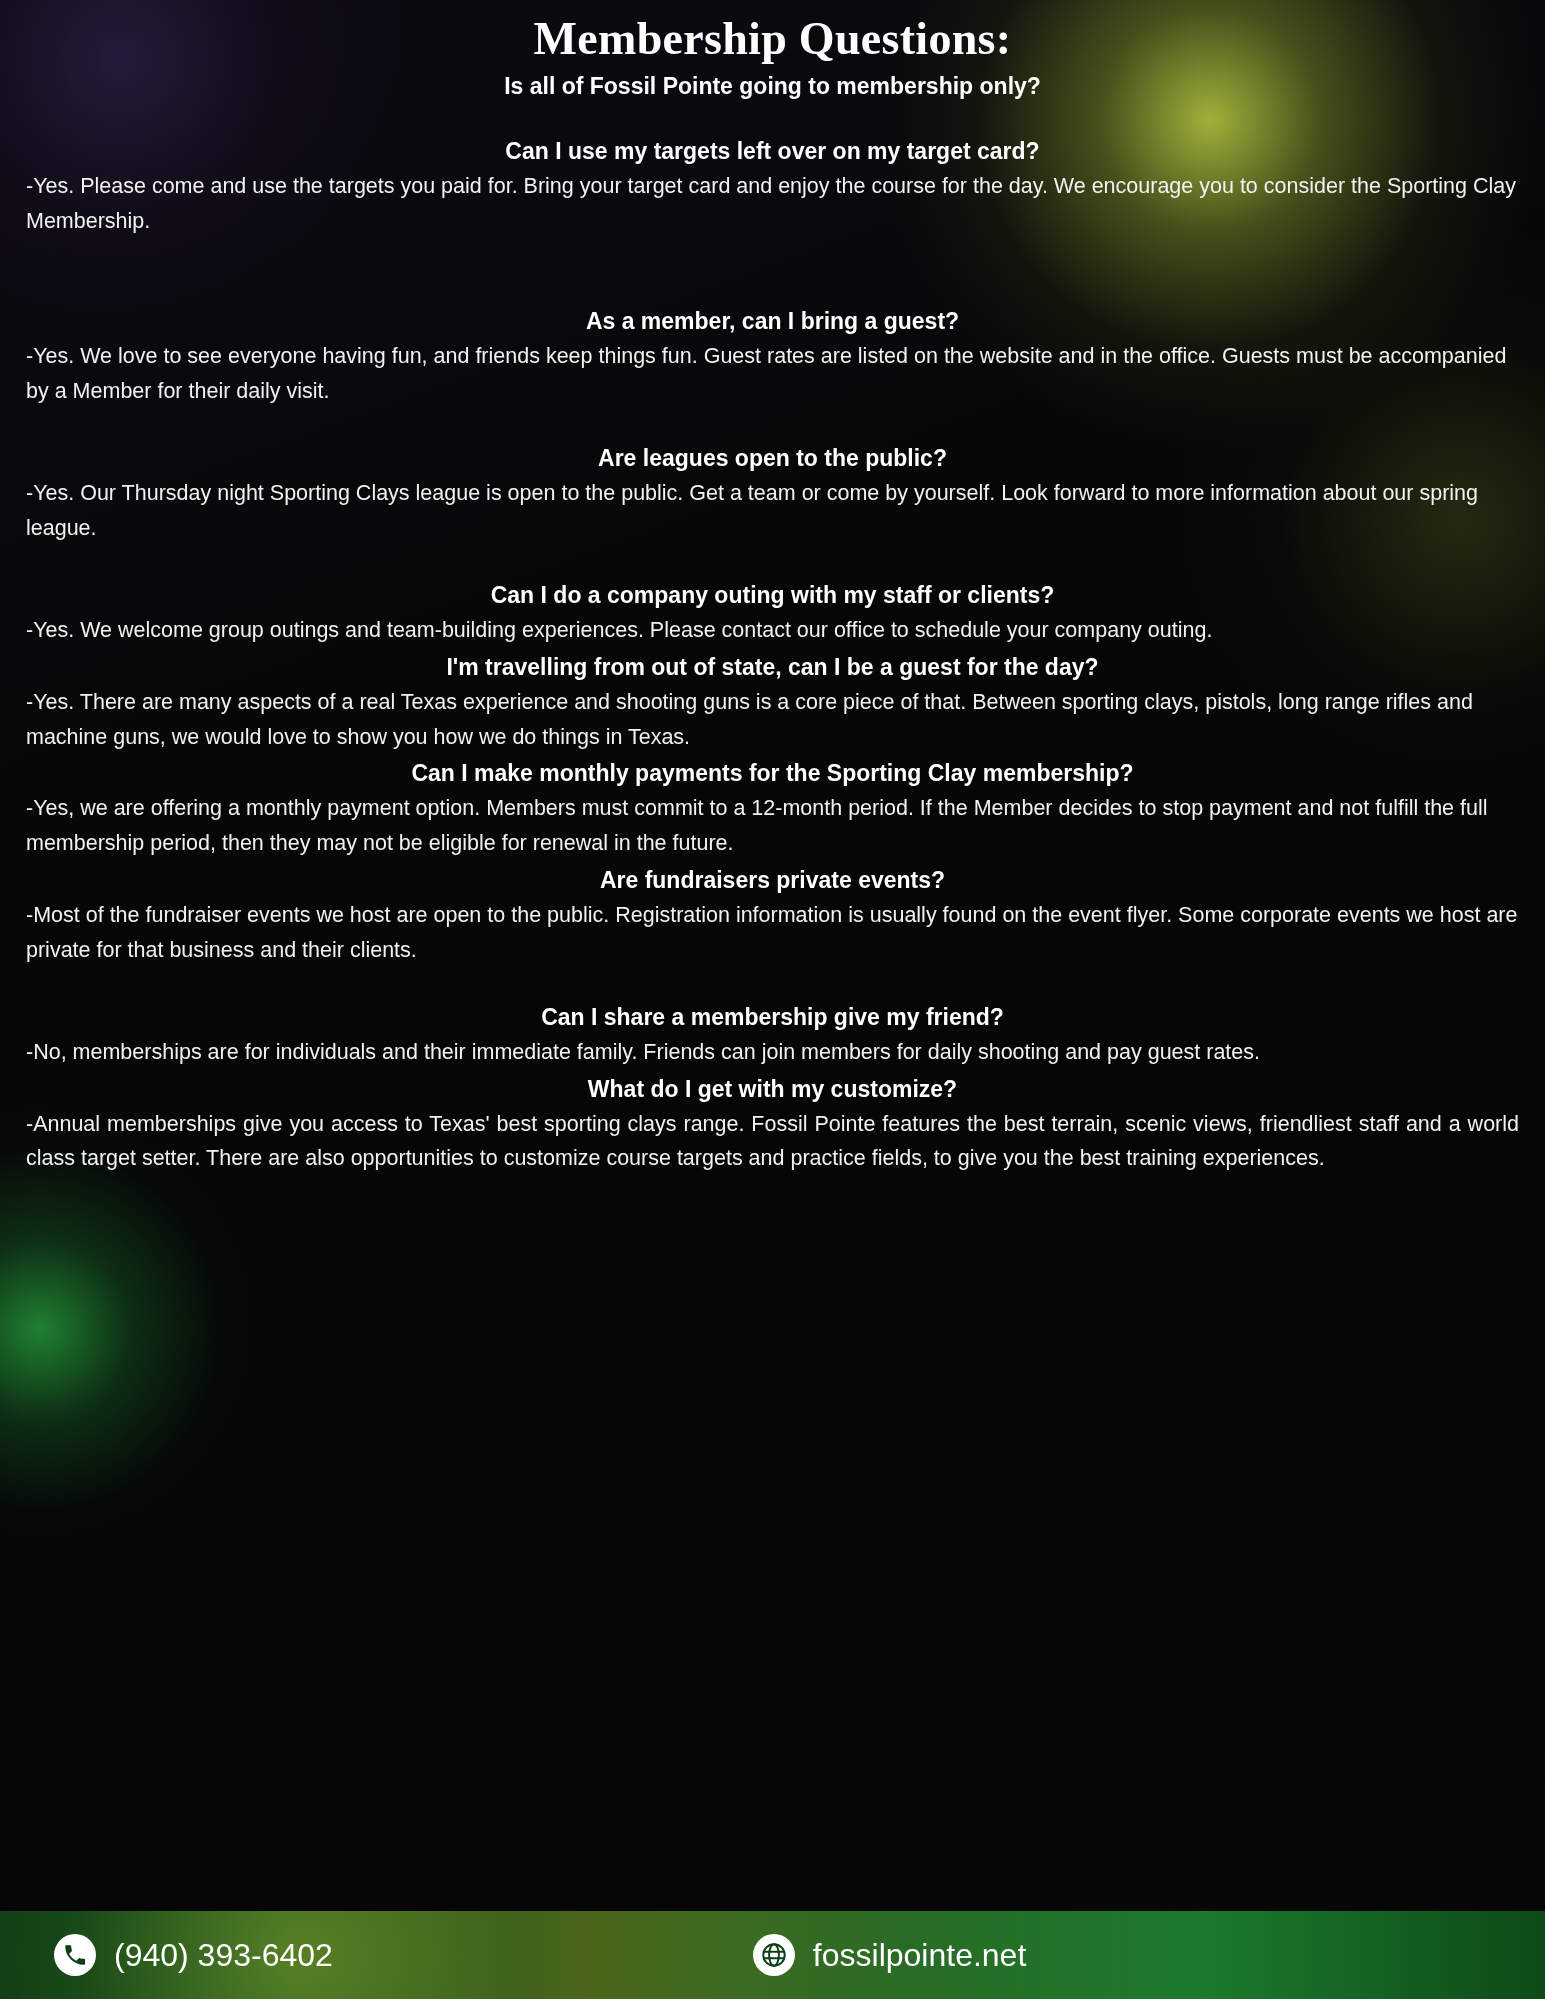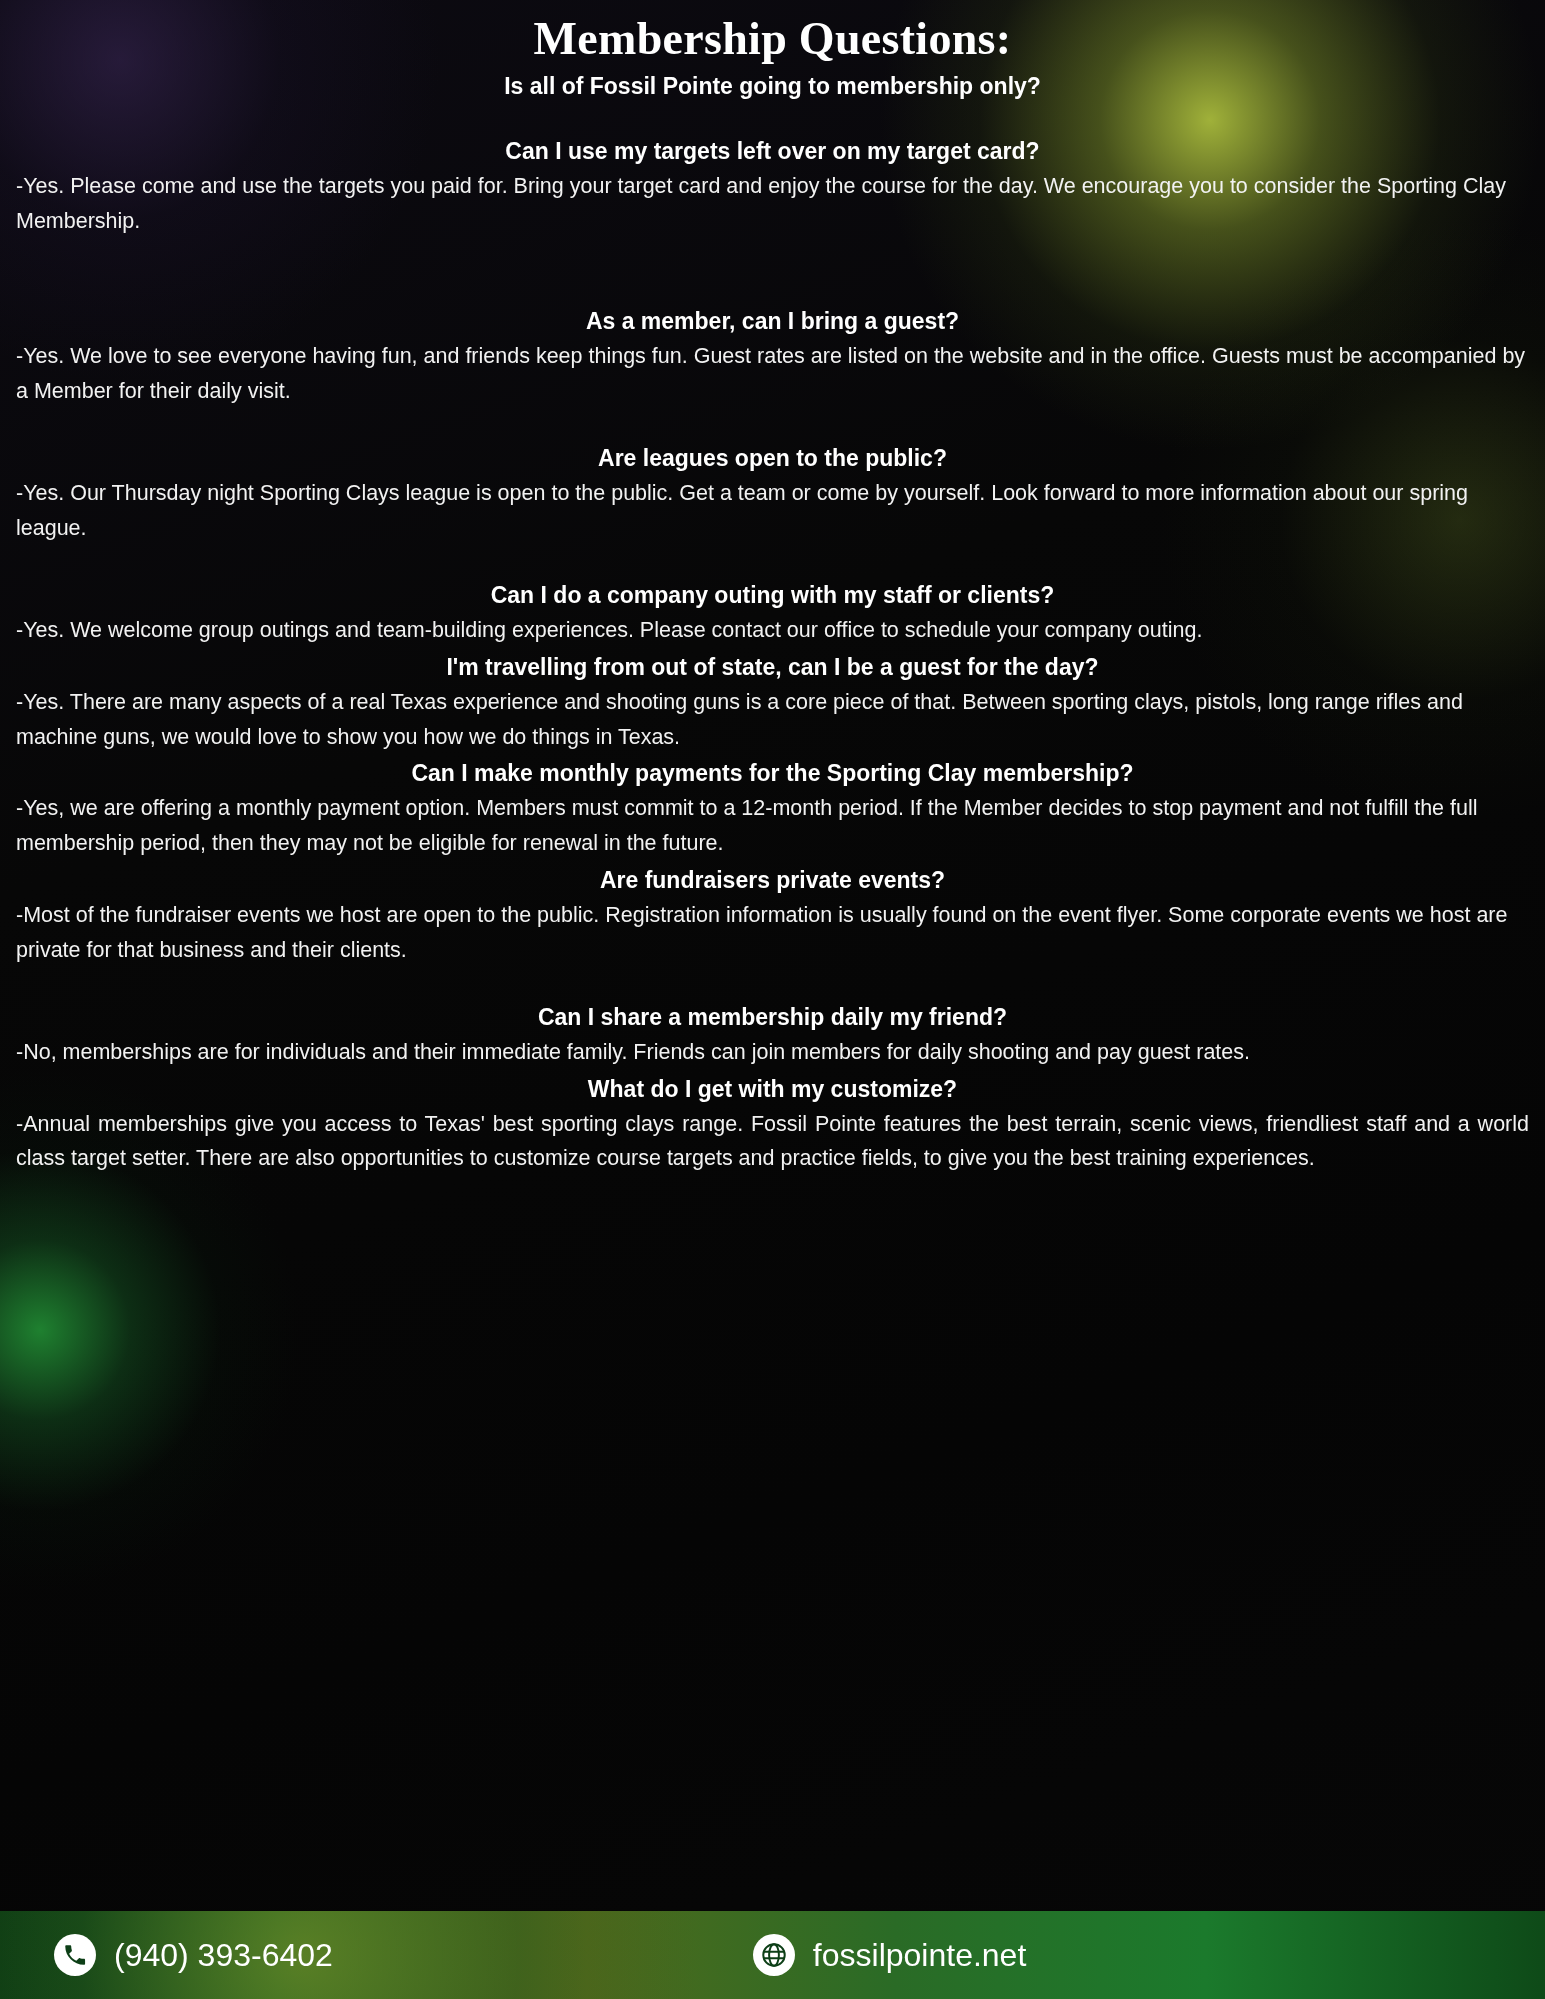--- a/index.html
+++ b/index.html
@@ -23,21 +23,21 @@
       radial-gradient(circle at 40px 1330px, rgba(35,150,55,0.85) 0px, rgba(22,95,38,0.45) 90px, rgba(8,35,14,0.15) 180px, rgba(0,0,0,0) 260px),
       radial-gradient(circle at 120px 60px, rgba(60,40,90,0.55) 0px, rgba(30,20,50,0.25) 160px, rgba(0,0,0,0) 320px),
       linear-gradient(160deg, #0c0a12 0%, #070707 35%, #050505 70%, #070707 100%);
     overflow: hidden;
   }
   .content {
     position: absolute;
     left: 0;
     top: 0;
     width: 1545px;
-    padding: 0 16px;
+    padding: 0 26px;
     box-sizing: border-box;
   }
   .doc-title {
     text-align: center;
     color: #ffffff;
     font-family: "Liberation Serif", serif;
     font-weight: 700;
     font-size: 46px;
     letter-spacing: 0.3px;
     margin: 14px 0 6px 0;
@@ -153,21 +153,21 @@
     </div>
     <div class="gap-sm"></div>
 
     <div class="faq">
       <div class="q">Are fundraisers private events?</div>
       <div class="a">-Most of the fundraiser events we host are open to the public. Registration information is usually found on the event flyer. Some corporate events we host are private for that business and their clients.</div>
     </div>
     <div class="gap-lg"></div>
 
     <div class="faq">
-      <div class="q">Can I share a membership daily my friend?</div>
+      <div class="q">Can I share a membership give my friend?</div>
       <div class="a">-No, memberships are for individuals and their immediate family.  Friends can join members for daily shooting and pay guest rates.</div>
     </div>
     <div class="gap-sm"></div>
 
     <div class="faq">
       <div class="q">What do I get with my customize?</div>
       <div class="a justified">-Annual memberships give you access to Texas' best sporting clays range. Fossil Pointe features the best terrain, scenic views, friendliest staff and a world class target setter.  There are also opportunities to customize course targets and practice fields, to give you the best training experiences.</div>
     </div>
 
   </div>

